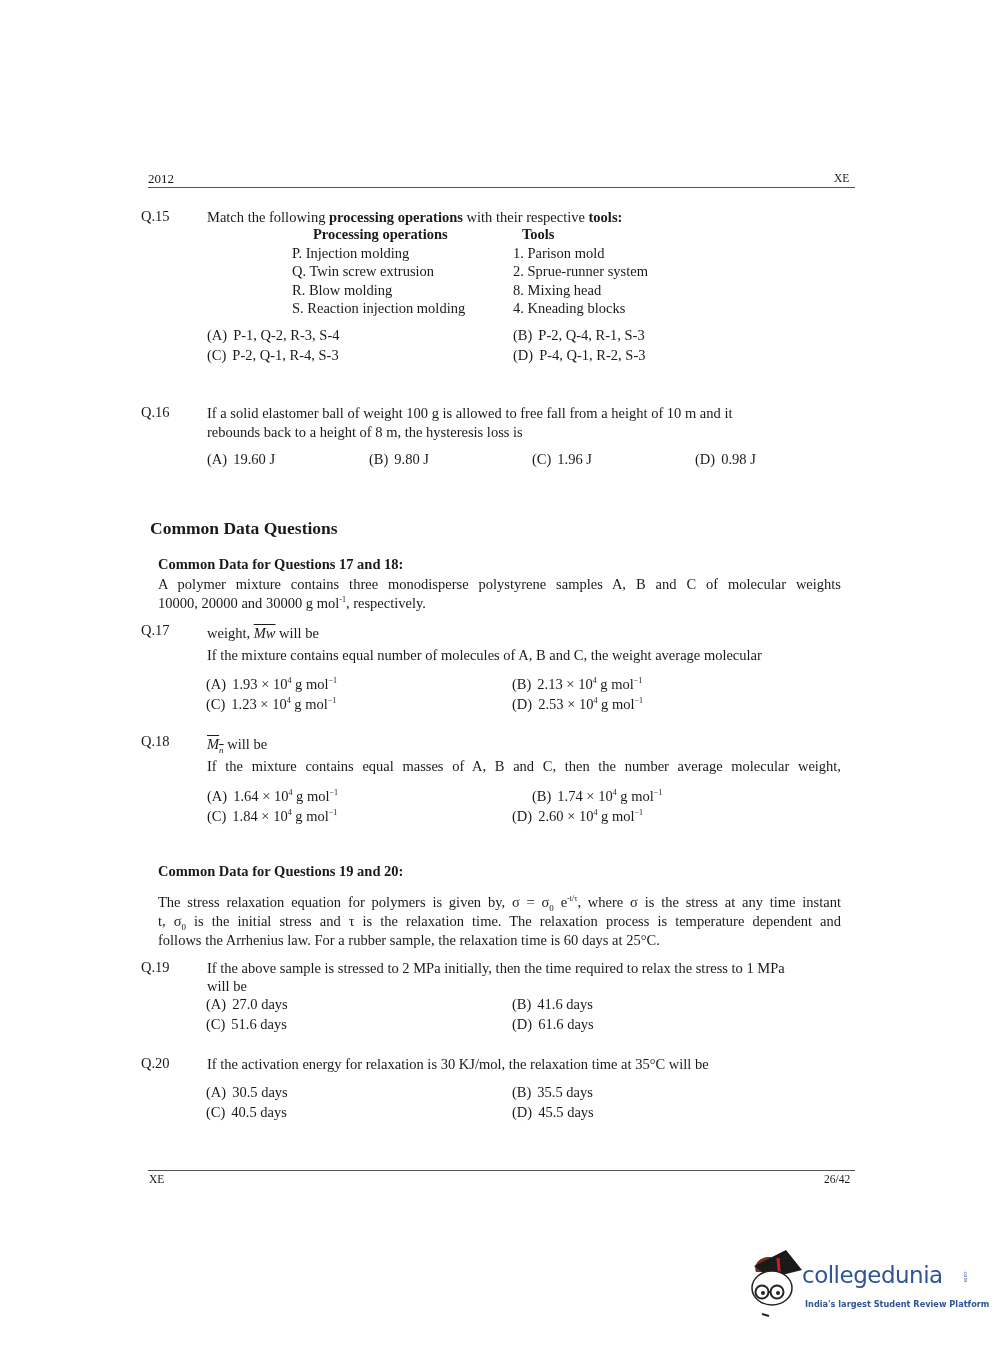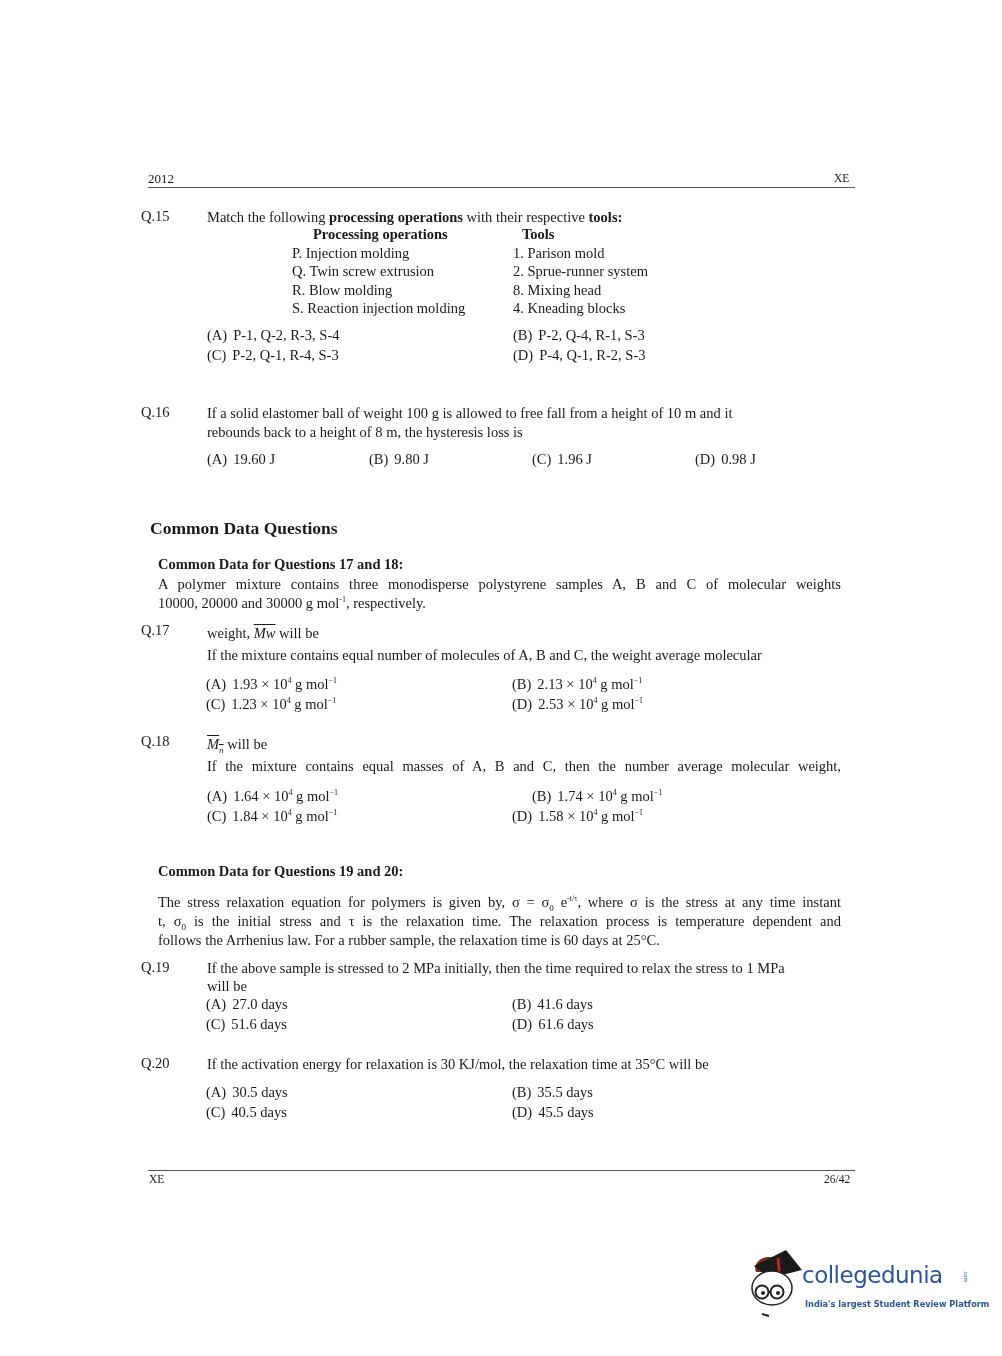--- a/index.html
+++ b/index.html
@@ -87,21 +87,21 @@
 
 <div>
   <div class="qnum" style="top:733px;">Q.18</div>
   <div class="qtext justify" style="top:733px;width:634px;line-height:22px;">
     <div><span class="overline"><span>M</span><sub>n</sub></span><span> will be</span></div>
     <div style="text-align-last:justify;">If the mixture contains equal masses of A, B and C, then the number average molecular weight,</div>
   </div>
   <div class="opt" style="left:207px;top:788px;"><span class="lbl">(A)</span><span>1.64</span> <span>× 10</span><sup>4</sup> <span>g mol</span><sup>−1</sup></div>
   <div class="opt" style="left:532px;top:788px;"><span class="lbl">(B)</span><span>1.74</span> <span>× 10</span><sup>4</sup> <span>g mol</span><sup>−1</sup></div>
   <div class="opt" style="left:207px;top:808px;"><span class="lbl">(C)</span><span>1.84</span> <span>× 10</span><sup>4</sup> <span>g mol</span><sup>−1</sup></div>
-  <div class="opt" style="left:512px;top:808px;"><span class="lbl">(D)</span><span>1.58</span> <span>× 10</span><sup>4</sup> <span>g mol</span><sup>−1</sup></div>
+  <div class="opt" style="left:512px;top:808px;"><span class="lbl">(D)</span><span>2.60</span> <span>× 10</span><sup>4</sup> <span>g mol</span><sup>−1</sup></div>
 </div>
 
 <div>
   <div class="abs b" style="left:158px;top:863px;">Common Data for Questions 19 and 20:</div>
   <div class="abs justify" style="left:158px;top:893px;width:683px;line-height:19px;">
     <div style="text-align-last:justify;"><span>The stress relaxation equation for polymers is given by, σ = σ</span><sub>0</sub><span> e</span><sup>-t/τ</sup><span>, where σ is the stress at any time instant</span></div>
     <div style="text-align-last:justify;"><span>t, σ</span><sub>0</sub><span> is the initial stress and τ is the relaxation time. The relaxation process is temperature dependent and</span></div>
     <div>follows the Arrhenius law. For a rubber sample, the relaxation time is 60 days at 25°C.</div>
   </div>
 </div>

